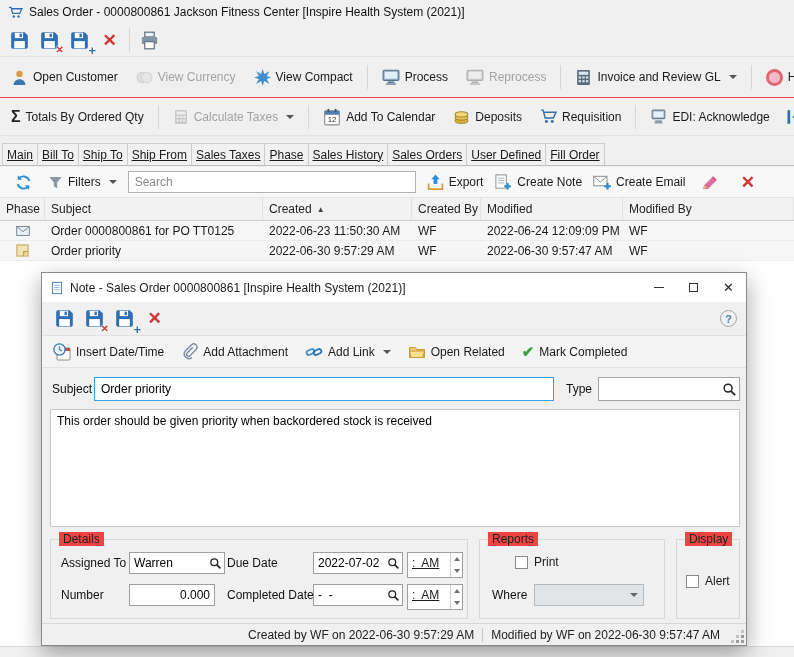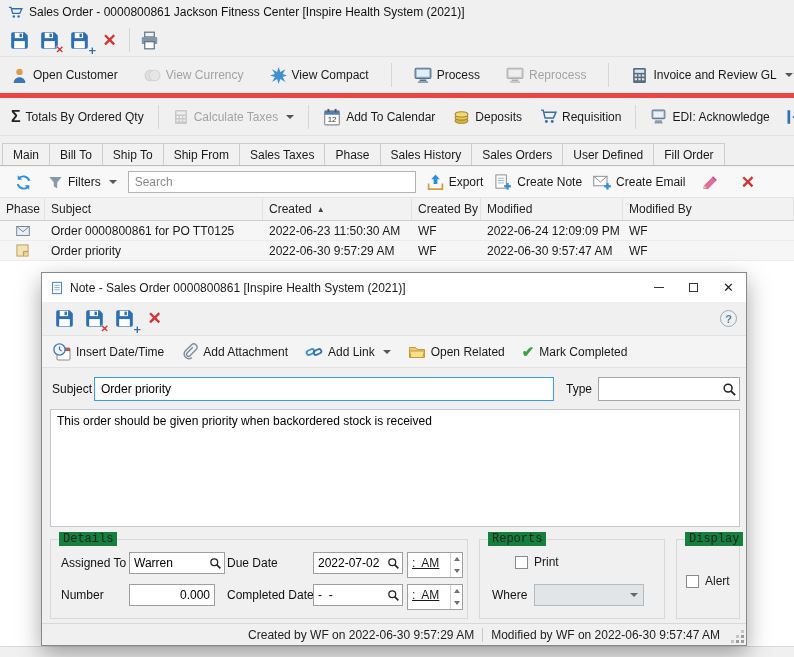--- a/index.html
+++ b/index.html
@@ -10,21 +10,21 @@
 
   .app { position:relative; width:794px; height:657px; background:#f0f0f0; overflow:hidden; }
 
   
   .titlebar { position:absolute; top:0; left:0; width:100%; height:24px; display:flex; align-items:center; gap:6px; padding:8px 8px; background:#f0f0f0; }
   .title-text { font-size:12px; color:#111; white-space:nowrap; }
 
   
   .tb { position:absolute; left:0; width:100%; display:flex; align-items:center; background:#f0f0f0; }
   .tb1 { top:24px; height:33px; padding-left:6px; gap:3px; border-bottom:1px solid #e3e3e3; }
-  .tb2 { top:57px; height:41px; padding-left:4px; gap:12px; border-bottom:5px solid #ef4444; }
+  .tb2 { top:57px; height:41px; padding-left:4px; gap:4px; border-bottom:1px solid #ef4444; }
   .tb3 { top:98px; height:38px; padding-left:4px; gap:4px; border-bottom:1px solid #e3e3e3; }
 
   .ibtn { width:27px; height:26px; display:flex; align-items:center; justify-content:center; position:relative; flex:none; }
   .tbtn { display:flex; align-items:center; gap:5px; padding:4px 7px; white-space:nowrap; flex:none; }
   .tbtn.disabled { color:#a3a3a3; }
   .tbtn.disabled svg { filter:grayscale(1); opacity:.5; }
   .vsep { width:1px; height:24px; background:#d6d6d6; margin:0 3px; flex:none; }
 
   .x-glyph { color:#d23434; font-weight:bold; font-size:17px; line-height:1; }
   .sigma-glyph { font-weight:bold; font-size:16px; color:#222; }
@@ -34,21 +34,21 @@
   .badged { position:relative; }
   .badge { position:absolute; line-height:1; text-shadow:0 0 2px #fff,0 0 2px #fff,0 0 2px #fff; }
   .badge.red { color:#d23434; font-size:10px; font-weight:bold; right:-1px; bottom:-2px; }
   .badge.blue { color:#2f6fb2; font-size:13px; font-weight:bold; right:-3px; bottom:-4px; }
 
   .hold-ring { width:17px; height:17px; border-radius:50%; background:#f3bcc4; border:3px solid #df6773; flex:none; }
   .nav { margin-left:auto; display:flex; gap:12px; padding-right:14px; align-items:center; }
 
   
   .tabs { position:absolute; top:140px; left:0; width:100%; height:26px; display:flex; align-items:flex-end; padding-left:2px; background:#f0f0f0; border-bottom:1px solid #bdbdbd; }
-  .tab { height:22px; display:flex; align-items:center; padding:0 10px; border:1px solid #cdcdcd; border-bottom:none; background:#f1f1f1; margin-right:-1px; white-space:nowrap; }
+  .tab { height:22px; display:flex; align-items:center; padding:0 4px; border:1px solid #cdcdcd; border-bottom:none; background:#f1f1f1; margin-right:-1px; white-space:nowrap;text-decoration:underline; }
   .tab.active { background:#fff; height:26px; border-color:#a8a8a8; position:relative; z-index:2; }
 
   
   .commbar { position:absolute; top:167px; left:0; width:100%; height:31px; display:flex; align-items:center; gap:11px; padding:0 10px; background:#f8f8f8; border-bottom:1px solid #e4e4e4; }
   .cbtn { display:flex; align-items:center; gap:5px; white-space:nowrap; flex:none; }
   .search { width:288px; height:22px; border:1px solid #b3b3b3; background:#fff; padding:0 6px; font:inherit; outline:none; flex:none; }
   .search::placeholder { color:#8a8a8a; }
 
   
   .grid { position:absolute; top:198px; left:0; width:100%; bottom:11px; background:#fff; }
@@ -79,21 +79,21 @@
   .lbl { position:absolute; line-height:24px; color:#111; white-space:nowrap; }
   .subject-input { position:absolute; left:52px; top:0; width:460px; height:24px; border:1px solid #35a0e8; background:#fff; padding:0 6px; font:inherit; outline:none; }
   .typebox { position:absolute; left:556px; top:0; width:142px; height:24px; border:1px solid #a5a5a5; background:#fff; display:flex; align-items:center; }
   .typebox input { flex:1; min-width:0; border:none; outline:none; font:inherit; padding:0 5px; background:transparent; }
   .mag { width:20px; display:flex; align-items:center; justify-content:center; flex:none; }
 
   .d-body { position:absolute; top:136px; left:8px; width:690px; height:118px; border:1px solid #c2c8cd; background:#fff; font:inherit; padding:4px 6px; resize:none; outline:none; }
 
   .d-groups { position:absolute; top:266px; left:8px; width:690px; height:80px; display:flex; gap:11px; }
   .group { position:relative; border:1px solid #d8d8d8; height:80px; }
-  .legend { position:absolute; top:-8px; left:8px; background:#15803d; padding:0 4px; color:#222;font-family:Liberation Mono, monospace; }
+  .legend { position:absolute; top:-8px; left:8px; background:#ef4444; padding:0 4px; color:#222; }
   .g-details { width:418px; }
   .g-reports { width:186px; }
   .g-display { flex:1; }
 
   .f-label { position:absolute; line-height:22px; white-space:nowrap; color:#111; }
   .lookup { position:absolute; height:22px; border:1px solid #9f9f9f; background:#fff; display:flex; align-items:center; }
   .lookup input { flex:1; min-width:0; border:none; outline:none; font:inherit; padding:0 4px; background:transparent; }
   .lookup input.num { text-align:right; }
   .lookup .mag { width:17px; }
   .timebox { position:absolute; height:26px; border:1px solid #9f9f9f; background:#fff; display:flex; align-items:stretch;text-decoration:underline; }

